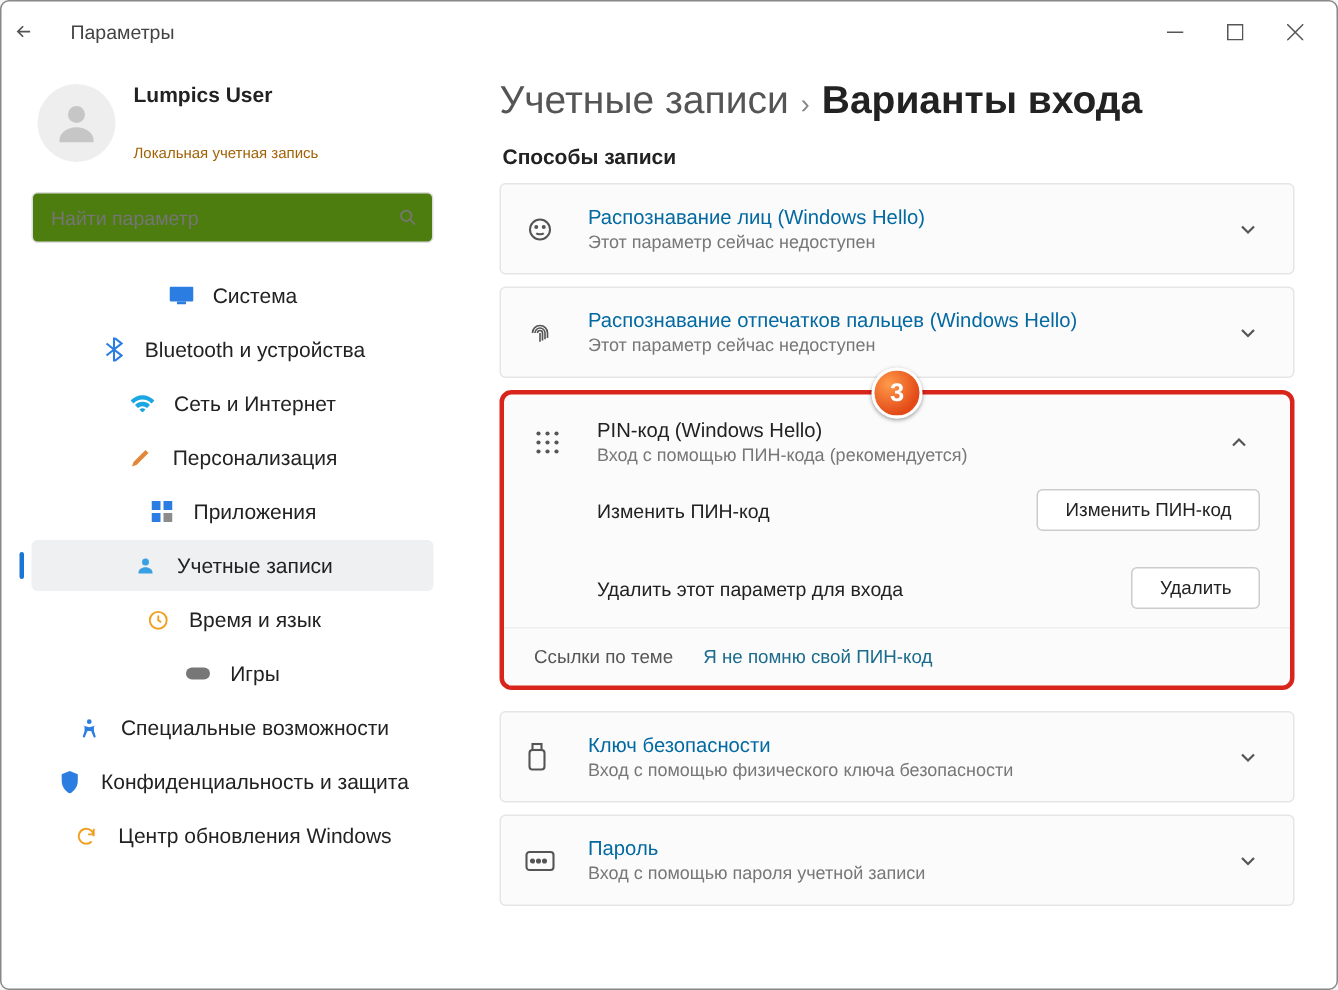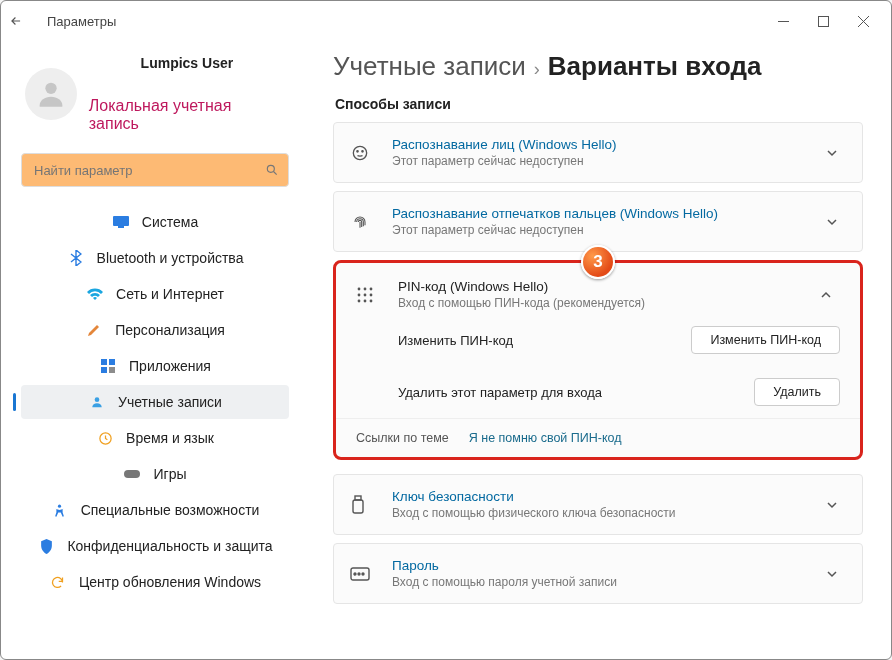--- a/index.html
+++ b/index.html
@@ -11,25 +11,25 @@
   .titlebar .title { margin-left: 10px; font-size: 13px; color: #444; }
   .titlebar .spacer { flex: 1; }
   .titlebar .winbtn { width: 40px; height: 32px; display: flex; align-items: center; justify-content: center; color: #555; font-size: 12px; }
 
   .body { flex: 1; display: flex; overflow: hidden; }
 
   .sidebar { width: 304px; padding: 8px 16px 16px 20px; border-right: 0; overflow-y: auto; }
   .user-block { display: flex; align-items: center; gap: 12px; padding: 6px 4px 20px 4px; }
   .avatar { width: 52px; height: 52px; border-radius: 50%; background: #eee; display: flex; align-items: center; justify-content: center; }
   .avatar svg { width: 34px; height: 34px; fill: #c6c6c6; }
-  .user-text .name { font-size: 14px; font-weight: 600; color: #222; text-align: center; }
-  .user-text .sub  { font-size: 16px; color: #be185d; margin-top: 26px; }
+  .user-text .name { font-size: 14px; font-weight: 600; color: #222; }
+  .user-text .sub  { font-size: 10px; color: #a16207; margin-top: 26px; }
 
   .search-wrap { position: relative; margin-bottom: 18px; }
-  .search-wrap input { width: 100%; height: 34px; padding: 0 34px 0 12px; border: 1px solid #ddd; border-radius: 4px; background: #fdba74; font-size: 13px; }
+  .search-wrap input { width: 100%; height: 34px; padding: 0 34px 0 12px; border: 1px solid #ddd; border-radius: 4px; background: #4d7c0f; font-size: 13px; }
   .search-wrap .mag { position: absolute; right: 10px; top: 50%; transform: translateY(-50%); font-size: 14px; color: #777; }
 
   .nav { list-style: none; display: flex; flex-direction: column; gap: 2px; }
   .nav li { display: flex; align-items: center; gap: 12px; padding: 8px 10px; border-radius: 4px; font-size: 14px; color: #222; position: relative; cursor: default; justify-content: center; }
   .nav li.active { background: #eef0f2; }
   .nav li.active::before { content: ""; position: absolute; left: -8px; top: 8px; bottom: 8px; width: 3px; background: #1976d2; border-radius: 2px; }
   .nav .ic { width: 18px; height: 18px; display: inline-flex; align-items: center; justify-content: center; font-size: 14px; }
 
   .content { flex: 1; padding: 10px 28px 24px 28px; overflow-y: auto; }
   .breadcrumb { font-size: 26px; color: #555; display: flex; align-items: baseline; gap: 8px; margin-bottom: 14px; }

